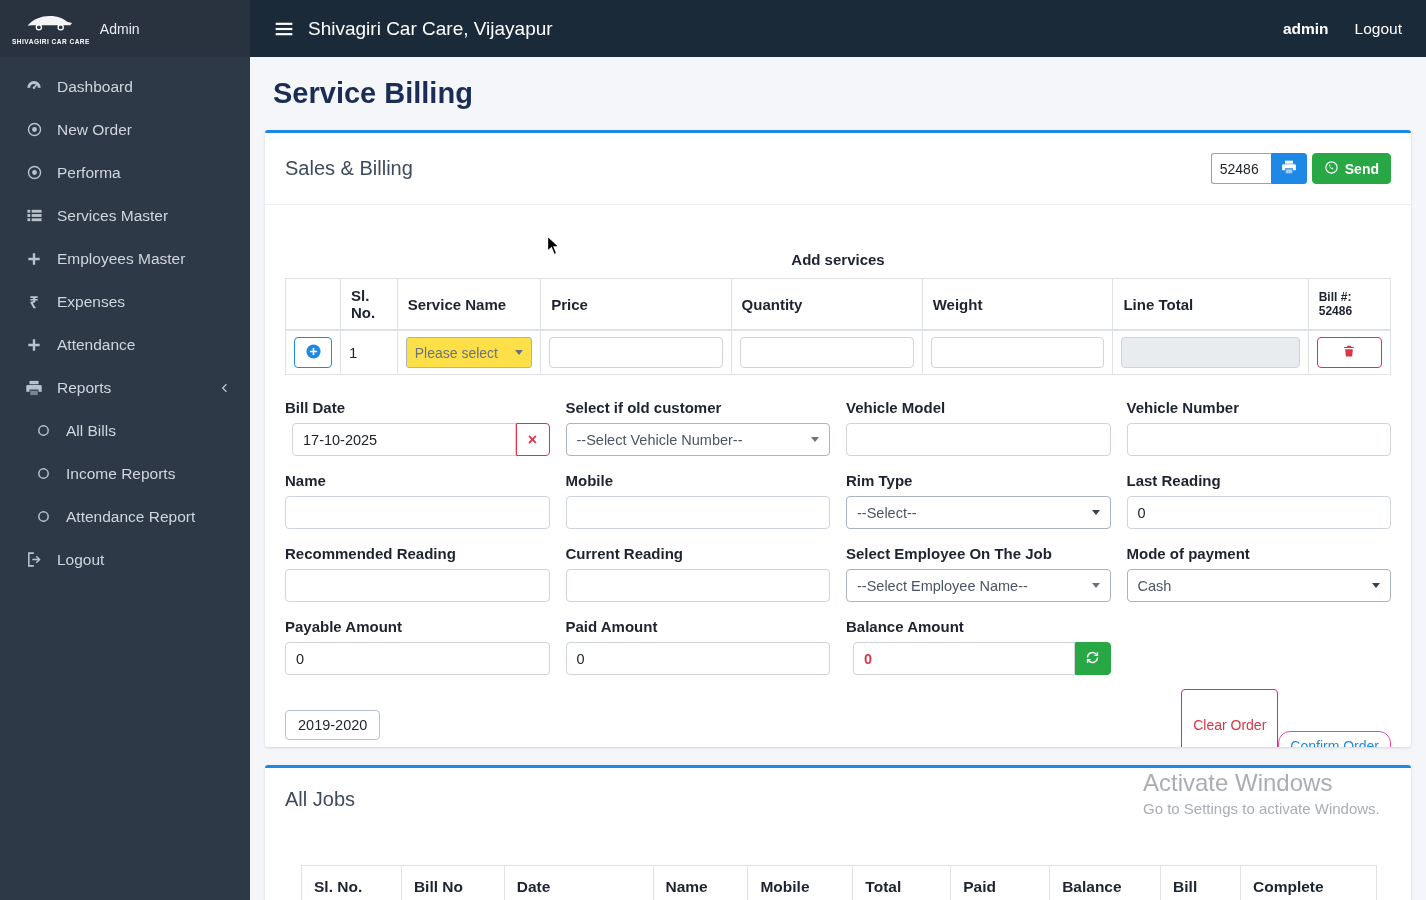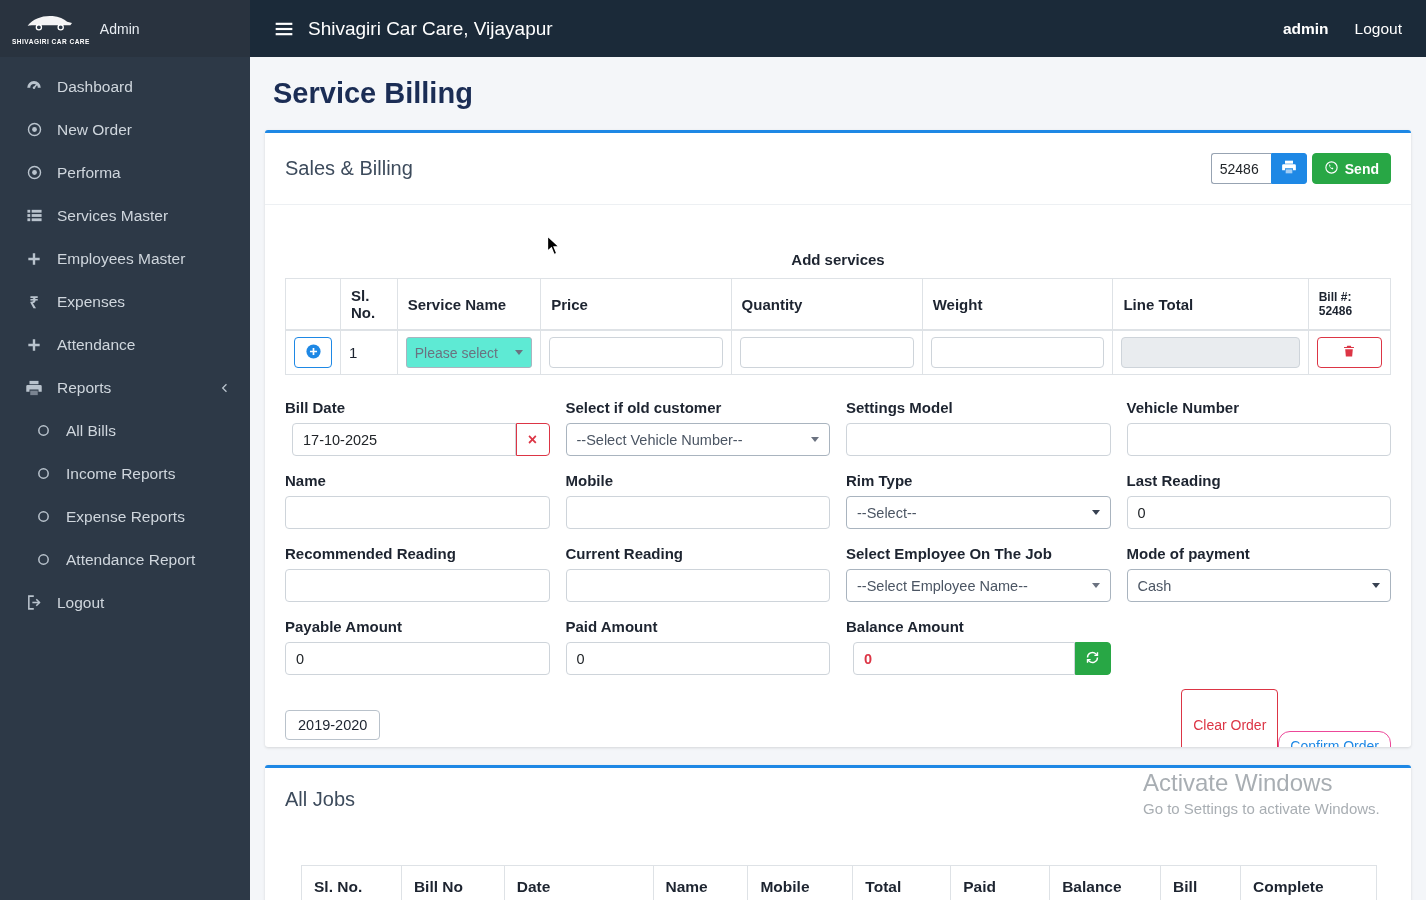--- a/index.html
+++ b/index.html
@@ -46,21 +46,21 @@
   .send-btn { margin-left:5px; height:31px; background:#28a745; border:1px solid #28a745; color:#fff; border-radius:4px; display:flex; align-items:center; gap:6px; padding:0 11px; font-size:14px; font-weight:600; cursor:pointer; }
 
   
   .add-services { text-align:center; font-weight:700; font-size:15px; margin-top:46px; color:#1d2430; }
   .svc-table { width:100%; border-collapse:collapse; margin-top:10px; }
   .svc-table th { border:1px solid #dee2e6; border-bottom-width:2px; padding:8px 10px; font-size:15px; text-align:left; color:#1d2430; }
   .svc-table th.bill-ref { font-size:12px; }
   .svc-table td { border:1px solid #dee2e6; padding:6px 8px; vertical-align:middle; }
   .add-btn { width:38px; height:31px; background:#fff; border:1px solid #1e88e5; border-radius:4px; display:flex; align-items:center; justify-content:center; cursor:pointer; }
   .sl-no { font-size:15px; color:#1d2430; }
-  .svc-select { height:31px; border:1px solid #a9b4bf; border-radius:3px; display:flex; align-items:center; justify-content:space-between; padding:0 8px; font-size:14px; color:#6b7280; background:#5eead4; cursor:pointer; }
+  .svc-select { height:31px; border:1px solid #a9b4bf; border-radius:3px; display:flex; align-items:center; justify-content:space-between; padding:0 8px; font-size:14px; color:#6b7280; background:#fde047; cursor:pointer; }
   .caret { width:0; height:0; border-left:4px solid transparent; border-right:4px solid transparent; border-top:5px solid #6b7280; }
   .tin { width:100%; height:31px; border:1px solid #ced4da; border-radius:4px; padding:0 8px; font-size:14px; color:#212529; }
   .tin:disabled { background:#e9ecef; }
   .del-btn { width:100%; height:31px; background:#fff; border:1px solid #dc3545; border-radius:4px; color:#dc3545; display:flex; align-items:center; justify-content:center; cursor:pointer; }
 
   
   .form-grid { display:grid; grid-template-columns:repeat(4,1fr); column-gap:30px; row-gap:21px; margin-top:24px;gap:16px; }
   .fld-label { display:block; font-size:15px; font-weight:700; color:#1d2430; margin-bottom:7px; }
   .fin { width:100%; height:33px; border:1px solid #ced4da; border-radius:4px; padding:0 10px; font-size:14.5px; color:#212529; }
   .igroup { display:flex;padding-left:7px; }
@@ -197,28 +197,20 @@
           </span>
           <span>All Bills</span>
         </a>
         <a class="mi">
           <span class="ico">
             <svg viewBox="0 0 24 24" width="15" height="15">
                 <circle cx="12" cy="12" r="7.5" fill="none" stroke="currentColor" stroke-width="2.4"></circle>
               </svg>
           </span>
           <span>Income Reports</span>
-        </a>
-        <a class="mi">
-          <span class="ico">
-            <svg viewBox="0 0 24 24" width="15" height="15">
-                <circle cx="12" cy="12" r="7.5" fill="none" stroke="currentColor" stroke-width="2.4"></circle>
-              </svg>
-          </span>
-          <span>Expense Reports</span>
         </a>
         <a class="mi">
           <span class="ico">
             <svg viewBox="0 0 24 24" width="15" height="15">
                 <circle cx="12" cy="12" r="7.5" fill="none" stroke="currentColor" stroke-width="2.4"></circle>
               </svg>
           </span>
           <span>Attendance Report</span>
         </a>
       </div>
@@ -354,21 +346,21 @@
             </div>
           </div>
           <div class="fld">
             <label class="fld-label">Select if old customer</label>
             <div class="sel">
               <span>--Select Vehicle Number--</span>
               <span class="caret"></span>
             </div>
           </div>
           <div class="fld">
-            <label class="fld-label">Settings Model</label>
+            <label class="fld-label">Vehicle Model</label>
             <input class="fin" value="" style="">
           </div>
           <div class="fld">
             <label class="fld-label">Vehicle Number</label>
             <input class="fin" value="" style="">
           </div>
 
           <div class="fld">
             <label class="fld-label">Name</label>
             <input class="fin" value="" style="">

